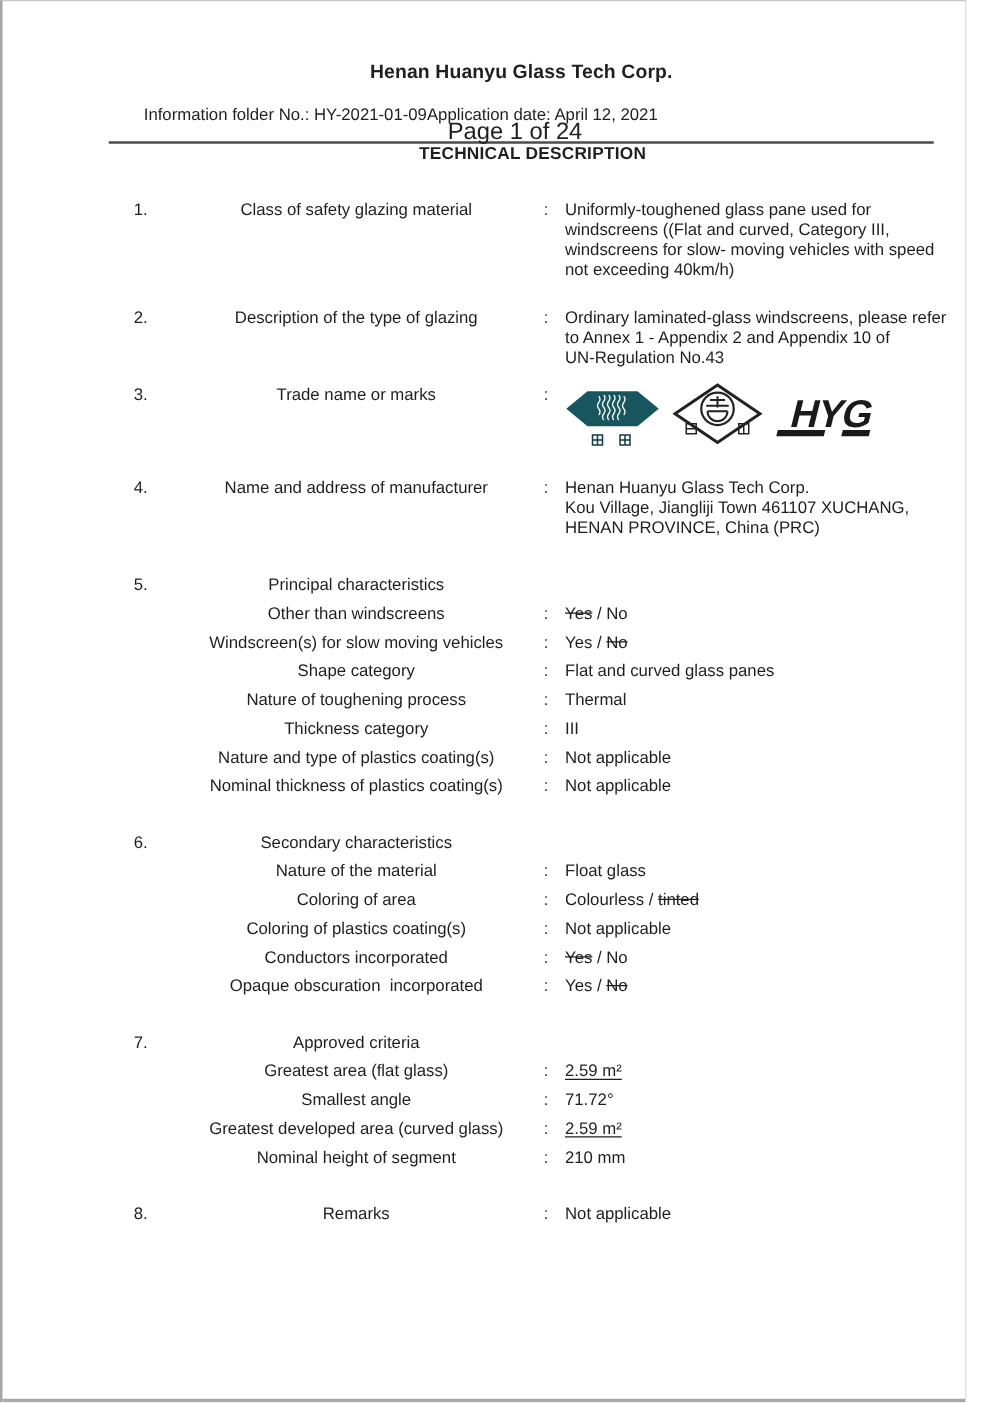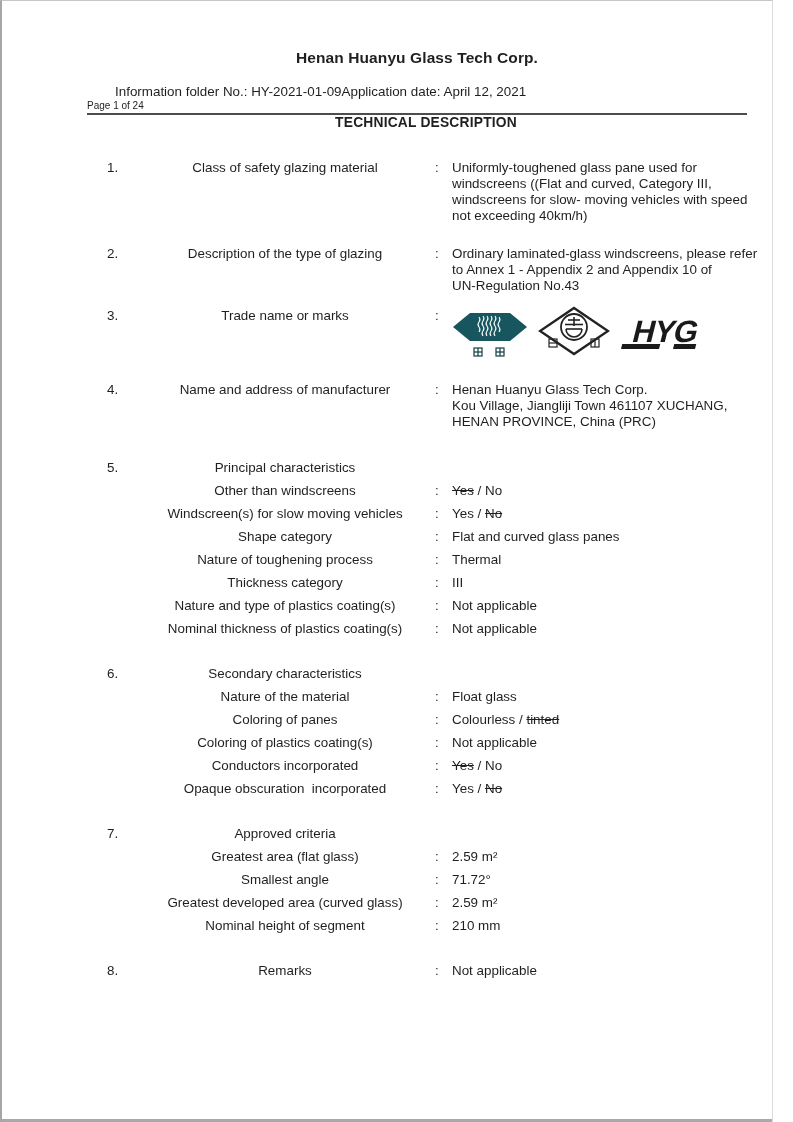--- a/index.html
+++ b/index.html
@@ -28,22 +28,22 @@
     font-size:15.5px; font-weight:bold; line-height:17px;
     letter-spacing:0.1px;
   }
   .header-block { border-bottom:2px solid #4d4d4d; }
   .meta-row {
     display:flex; justify-content:flex-start;
     margin-top:18px; padding:0 10px 0 28px;
     font-size:13.4px; line-height:15px;
   }
   .page-row {
-    text-align:left; padding-right:10px;
-    font-size:10px; line-height:14px;
+    text-align:center; padding-right:10px;
+    font-size:19px; line-height:14px;
   }
 
   .section-title {
     margin-bottom:30px;
     text-align:center; font-weight:bold;
     font-size:13.8px; line-height:15px; letter-spacing:0.2px;
     padding-left:18px;
   }
 
   
@@ -56,21 +56,21 @@
   .row .num   { text-align:left; }
   .row .label { white-space:pre;text-align:center; }
   .row .colon { color:#2b2b2b; }
   .row.sub { margin-top:7px; }
 
   .mt14{margin-top:14px;} .mt18{margin-top:18px;} .mt22{margin-top:22px;}
   .mt29{margin-top:29px;} .mt30{margin-top:30px;}
 
   .vline { white-space:pre; line-height:16px; }
   .s { text-decoration:line-through; }
-  .u { text-underline-offset:2px; }
+  .u { text-decoration:underline; text-underline-offset:2px; }
 
   
   .logos { display:flex; align-items:center; gap:10px; margin-top:-2px; }
   .logo-box { display:flex; flex-direction:column; align-items:center; }
 </style>
 </head>
 <body>
 
 <div class="page">
   <div class="content">
@@ -256,21 +256,21 @@
     <div class="row sub">
       <div></div>
       <div class="label">Nature of the material</div>
       <div class="colon">:</div>
       <div class="value">
           <div class="vline"><span>Float glass</span></div>
         </div>
     </div>
     <div class="row sub">
       <div></div>
-      <div class="label">Coloring of panes</div>
+      <div class="label">Coloring of area</div>
       <div class="colon">:</div>
       <div class="value">
           <div class="vline"><span>Colourless / </span><span class="s">tinted</span></div>
         </div>
     </div>
     <div class="row sub">
       <div></div>
       <div class="label">Coloring of plastics coating(s)</div>
       <div class="colon">:</div>
       <div class="value">

